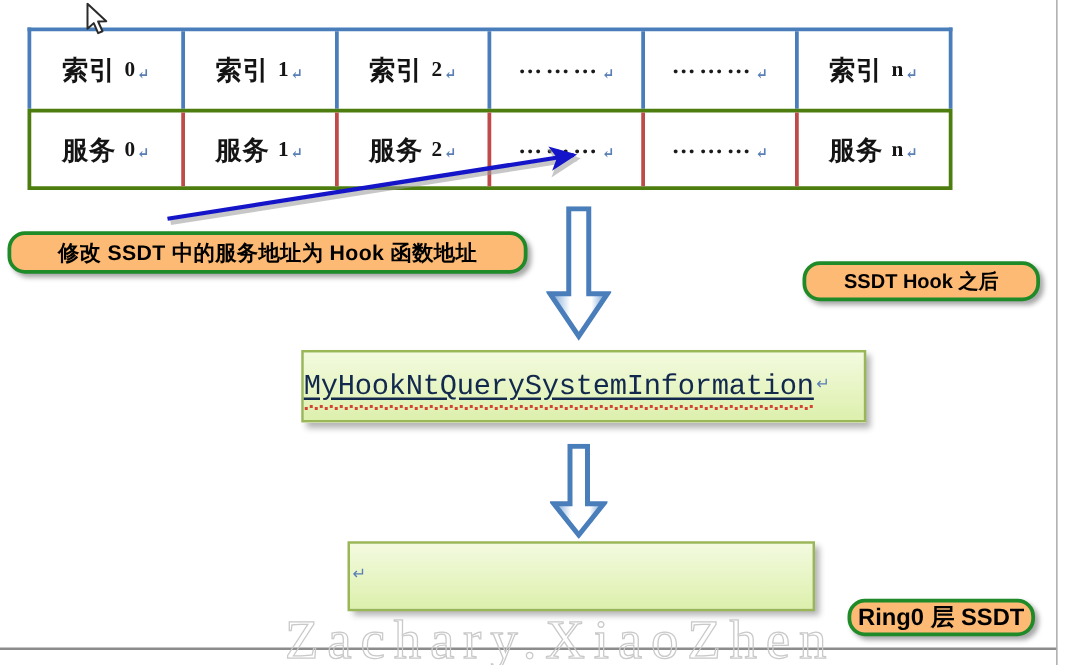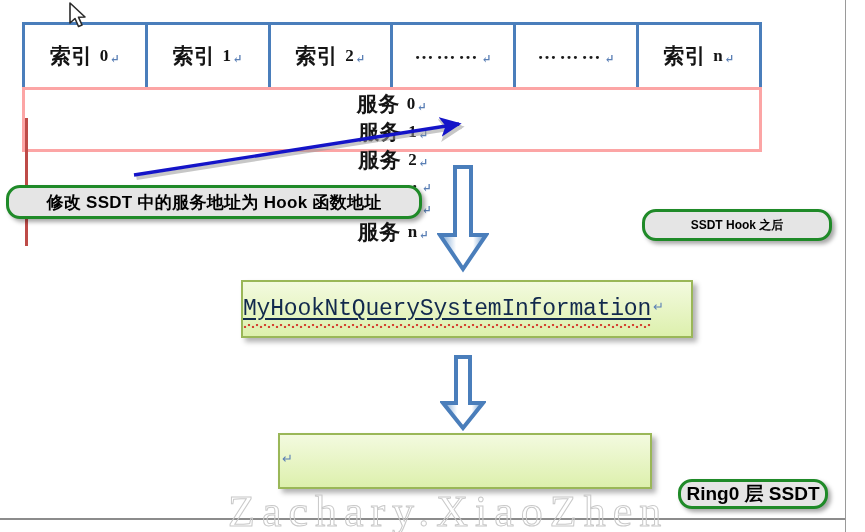--- a/index.html
+++ b/index.html
@@ -53,22 +53,21 @@
     box-sizing: border-box;
     font-weight: bold;
   }
   .ssdt-row.row-index {
     top: 0;
     border: 3px solid #4a7ebb;
     border-bottom-width: 0;
   }
   .ssdt-row.row-service {
     top: 65px;
-    border: 3px solid #fca5a5;
-    flex-direction: column;
+    border: 3px solid #4d7c0f;
   }
   .ssdt-cell {
     position: relative;
     flex: 1 1 0;
     box-sizing: border-box;
     display: flex;
     align-items: center;
     justify-content: center;
     font-size: 21px;
     color: #141414;
@@ -95,21 +94,21 @@
     font-size: 19px;
     color: #1a1a1a;
     position: relative;
     top: -3px;
   }
 
   
   .callout {
     position: absolute;
     box-sizing: border-box;
-    background: #e5e5e5;
+    background: #fdba74;
     border: 3px solid #1f8a28;
     border-radius: 14px;
     display: flex;
     align-items: center;
     justify-content: center;
     color: #000000;
     font-family: "Liberation Sans", sans-serif;
     font-weight: bold;
     white-space: nowrap;
     box-shadow: 3px 3px 4px rgba(0,0,0,0.35);
@@ -120,21 +119,21 @@
     width: 416px;
     height: 34px;
     font-size: 17px;
     letter-spacing: 0.3px;
   }
   #callout-after {
     left: 642px;
     top: 209px;
     width: 190px;
     height: 32px;
-    font-size: 12px;
+    font-size: 16px;
   }
   #callout-ring0 {
     left: 678px;
     top: 479px;
     width: 150px;
     height: 30px;
     font-size: 19px;
     z-index: 6;
   }
 

